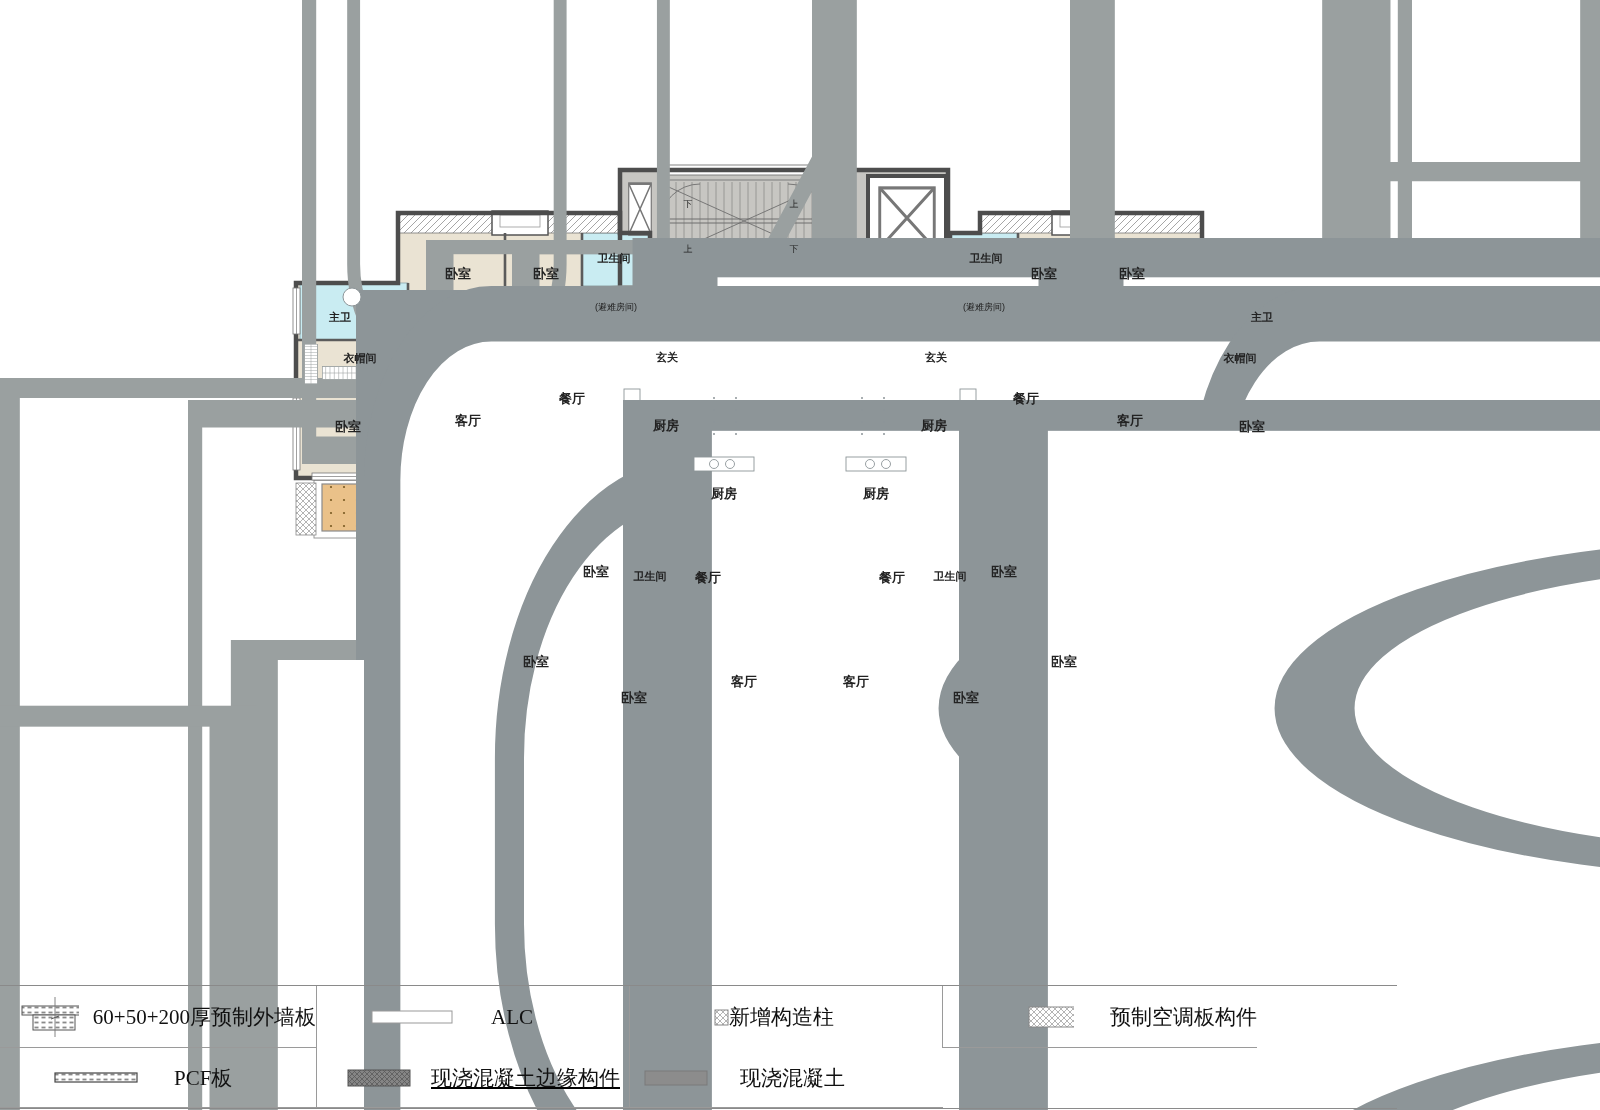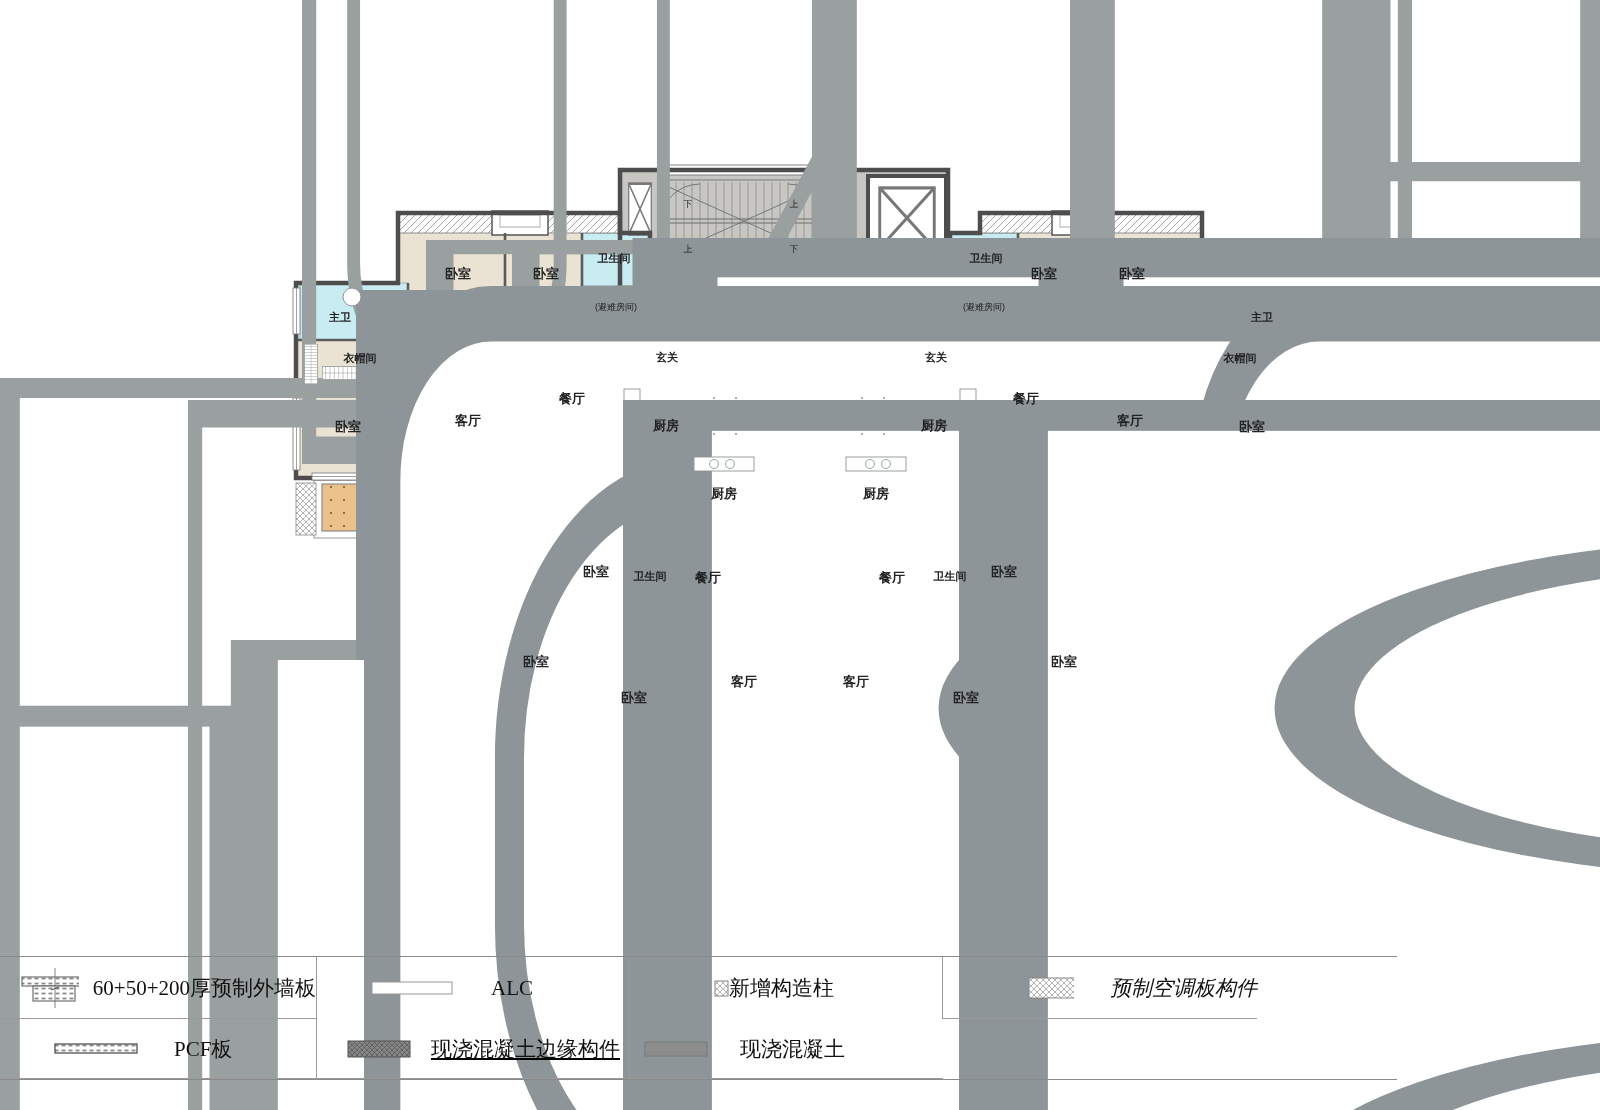--- a/index.html
+++ b/index.html
@@ -1,31 +1,31 @@
 <!DOCTYPE html>
 <html><head>
 <meta charset="utf-8">
 <style>
   html,body{margin:0;padding:0;background:#fff;}
   .page{position:relative;width:1600px;height:1110px;background:#fff;overflow:hidden;
         font-family:"Liberation Sans",sans-serif;}
   .plan-svg{position:absolute;left:0;top:0;}
   .room-label{font-family:"Liberation Sans",sans-serif;font-weight:bold;fill:#222;}
   .lbl13{font-size:13px;} .lbl11{font-size:11px;} .lbl9{font-size:9px;font-weight:normal;}
-  .legend{position:absolute;left:0;top:956px;width:1397px;height:122px;
+  .legend{position:absolute;left:0;top:985px;width:1397px;height:122px;
           border-top:1.5px solid #8a8a8a;border-bottom:1.5px solid #8a8a8a;
           display:grid;grid-template-columns:317px 313px 313px 314px 343px;
           grid-template-rows:62px 60px;grid-auto-flow:column;}
   .lcell{border-right:1px solid #9a9a9a;display:flex;align-items:center;box-sizing:border-box;}
   .lcell.rowtop{border-bottom:1px solid #9a9a9a;}
   .lcell:nth-last-child(-n+2){border-right:none;}
   .llabel{font-family:"Liberation Serif",serif;font-size:21px;color:#111;white-space:nowrap;}
   .c1{padding-left:20px;gap:14px;} .c2{padding-left:54px;gap:36px;}
   .c3a{padding-left:30px;gap:20px;text-decoration:underline;} .c3b{padding-left:84px;}
-  .c4{padding-left:14px;gap:32px;} .c5{padding-left:85px;gap:36px;font-style:italic;}
+  .c4{padding-left:14px;gap:32px;} .c5{padding-left:85px;gap:36px;}
 </style>
 </head>
 <body>
 
 <div class="page">
 <svg class="plan-svg" width="1600" height="1110" viewBox="0 0 1600 1110">
   <defs>
     <pattern id="diagHatch" width="7" height="7" patternUnits="userSpaceOnUse">
       <rect width="7" height="7" fill="#ffffff"></rect>
       <path d="M0,7 L7,0" stroke="#8f8f8f" stroke-width="0.8"></path>

